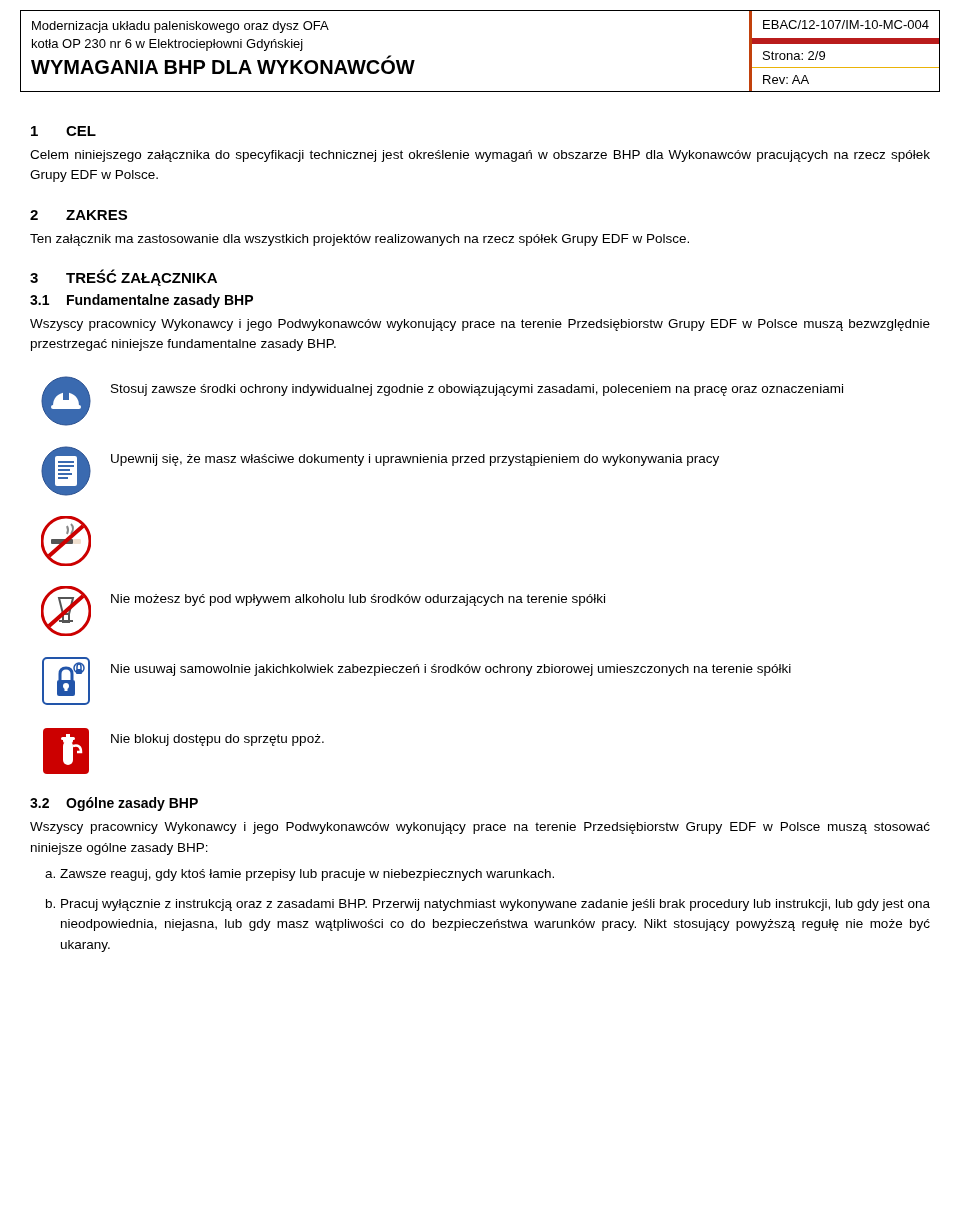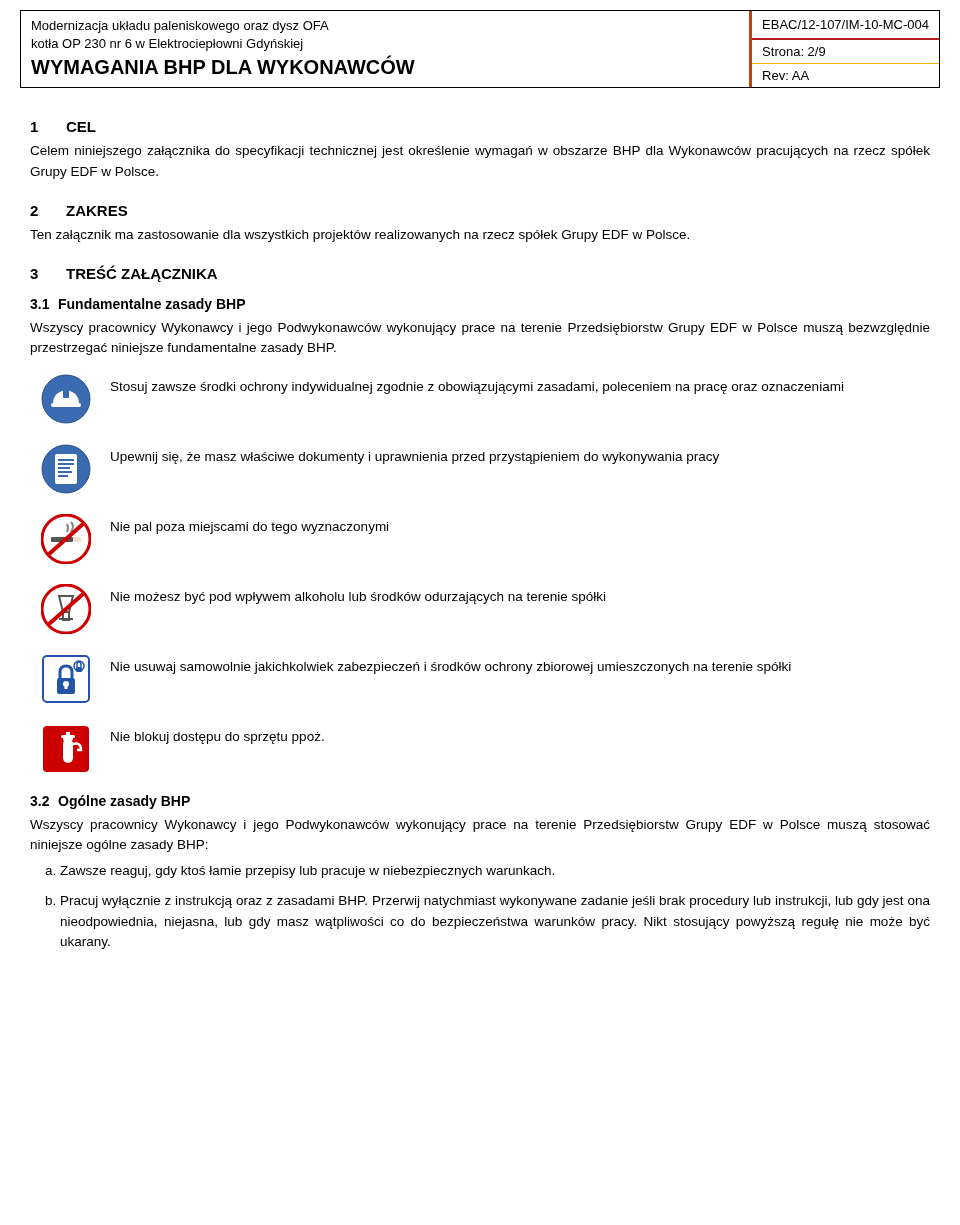--- a/index.html
+++ b/index.html
@@ -32,21 +32,21 @@
       font-weight: bold;
       font-size: 20px;
     }
     .header-right {
       display: flex;
       flex-direction: column;
       min-width: 180px;
     }
     .header-right .doc-id {
       padding: 6px 10px;
-      border-bottom: 2px solid #b91c1c;
+      border-bottom: 6px solid #b91c1c;
       font-size: 13px;
       text-align: center;
     }
     .header-right .page-row {
       padding: 4px 10px;
       border-bottom: 1px solid #eab308;
       font-size: 13px;
     }
     .header-right .rev-row {
       padding: 4px 10px;
@@ -74,22 +74,22 @@
     }
     .section-title {
       font-size: 15px;
       font-weight: bold;
     }
 
     
     .subsection-heading {
       display: flex;
       align-items: center;
-      gap: 0;
-      margin-top: 14px;
+      gap: 8px;
+      margin-top: 6px;
       margin-bottom: 6px;
     }
     .subsection-num {
       font-size: 14px;
       font-weight: bold;
       min-width: 28px;
     }
     .subsection-title {
       font-size: 14px;
       font-weight: bold;
@@ -97,21 +97,21 @@
 
     
     .para {
       line-height: 1.5;
       margin-bottom: 6px;
       text-align: justify;
     }
 
     
     .icon-list {
-      margin: 14px 0 14px 10px;
+      margin: 21px 0 14px 10px;
     }
     .icon-item {
       display: flex;
       align-items: flex-start;
       gap: 18px;
       margin-bottom: 18px;
     }
     .icon-wrap {
       flex-shrink: 0;
       width: 52px;
@@ -223,21 +223,20 @@
 
           <rect x="10" y="23" width="22" height="5" rx="1" fill="#555"></rect>
           <rect x="32" y="23" width="8" height="5" rx="1" fill="#f0e0d0"></rect>
 
           <path d="M26 18 Q28 14 26 10" fill="none" stroke="#888" stroke-width="2"></path>
           <path d="M30 18 Q34 12 30 8" fill="none" stroke="#888" stroke-width="2"></path>
 
           <line x1="8" y1="40" x2="42" y2="10" stroke="#cc0000" stroke-width="4"></line>
         </svg>
       </div>
-      <div class="icon-text">Nie pal poza miejscami do tego wyznaczonymi</div>
     </div>
 
     <div class="icon-item">
       <div class="icon-wrap">
         <svg width="50" height="50" viewBox="0 0 50 50">
           <circle cx="25" cy="25" r="24" fill="white" stroke="#cc0000" stroke-width="3"></circle>
 
           <path d="M18 12 L32 12 L28 28 L22 28 Z" fill="none" stroke="#555" stroke-width="2"></path>
           <rect x="22" y="28" width="6" height="8" fill="none" stroke="#555" stroke-width="2"></rect>
           <line x1="18" y1="35" x2="32" y2="35" stroke="#555" stroke-width="2"></line>

